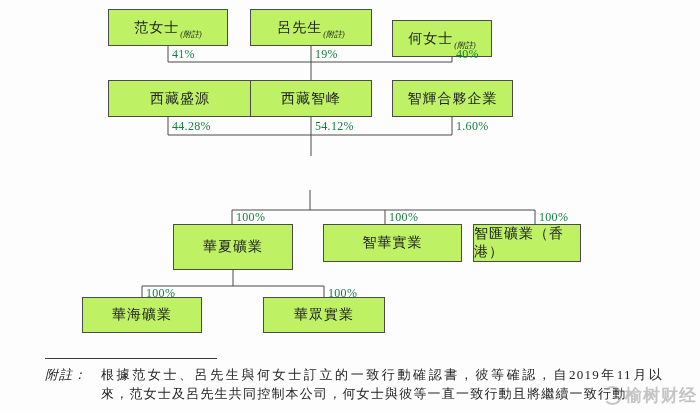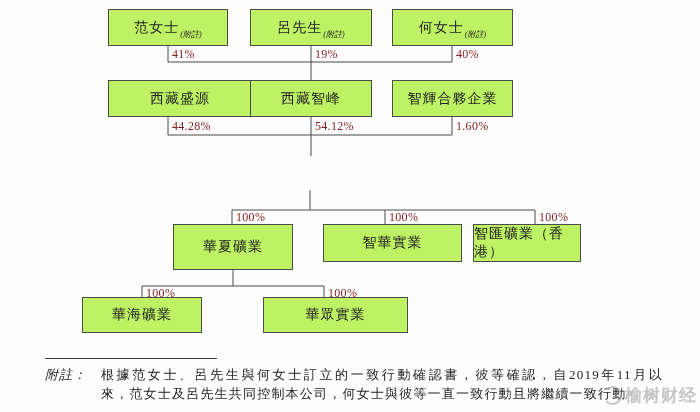--- a/index.html
+++ b/index.html
@@ -14,21 +14,21 @@
     position:absolute;box-sizing:border-box;
     border:1px solid #4b4b4b;background:#bef264;
     display:flex;align-items:center;justify-content:center;
     font-size:14px;letter-spacing:1px;color:#222;
   }
   .node sup{
     font-size:8px;font-style:italic;letter-spacing:0;
     line-height:1;margin-left:1px;transform:translateY(-1px);margin-top:16px;
   }
   .pct{
-    position:absolute;font-size:12px;color:#7f1d1d;letter-spacing:0.3px;
+    position:absolute;font-size:12px;color:#15803d;letter-spacing:0.3px;
     white-space:nowrap;
   }
   .footnote-divider{
     position:absolute;left:45px;top:358px;width:172px;height:0;
     border-top:1px solid #3a3a3a;
   }
   .footnote{
     position:absolute;left:45px;top:365px;width:618px;
     display:grid;grid-template-columns:56px 1fr;column-gap:0;
     font-size:13px;line-height:19px;color:#242424;
@@ -64,21 +64,21 @@
   </svg>
 
   <div class="node" style="left:108px;top:9px;width:120px;height:37px">
     <span>范女士</span>
       <sup>(附註)</sup>
   </div>
   <div class="node" style="left:250px;top:9px;width:122px;height:37px">
     <span>呂先生</span>
       <sup>(附註)</sup>
   </div>
-  <div class="node" style="left:392px;top:9px;width:121px;height:37px">
+  <div class="node" style="left:392px;top:20px;width:100px;height:37px">
     <span>何女士</span>
       <sup>(附註)</sup>
   </div>
 
   <div class="pct" style="left:172px;top:47px">41%</div>
   <div class="pct" style="left:315px;top:47px">19%</div>
   <div class="pct" style="left:456px;top:47px">40%</div>
 
   <div class="node" style="left:108px;top:80px;width:144px;height:37px">
     <span>西藏盛源</span>
@@ -108,21 +108,21 @@
   <div class="node" style="left:473px;top:224px;width:108px;height:38px">
     <span>智匯礦業（香港）</span>
   </div>
 
   <div class="pct" style="left:146px;top:286px">100%</div>
   <div class="pct" style="left:328px;top:286px">100%</div>
 
   <div class="node" style="left:82px;top:297px;width:120px;height:36px">
     <span>華海礦業</span>
   </div>
-  <div class="node" style="left:263px;top:297px;width:145px;height:36px">
+  <div class="node" style="left:263px;top:297px;width:122px;height:36px">
     <span>華眾實業</span>
   </div>
 
   <div class="footnote-divider"></div>
   <div class="footnote">
     <div class="fn-label">附註：</div>
     <div>
       <div class="fn-line1">根據范女士、呂先生與何女士訂立的一致行動確認書，彼等確認，自2019年11月以</div>
       <div class="fn-line2">來，范女士及呂先生共同控制本公司，何女士與彼等一直一致行動且將繼續一致行動</div>
     </div>

